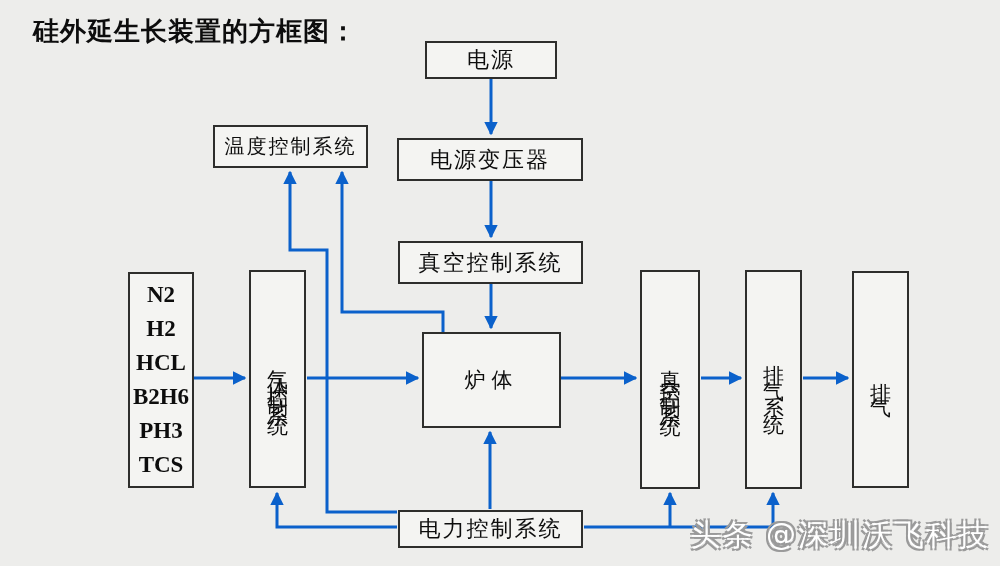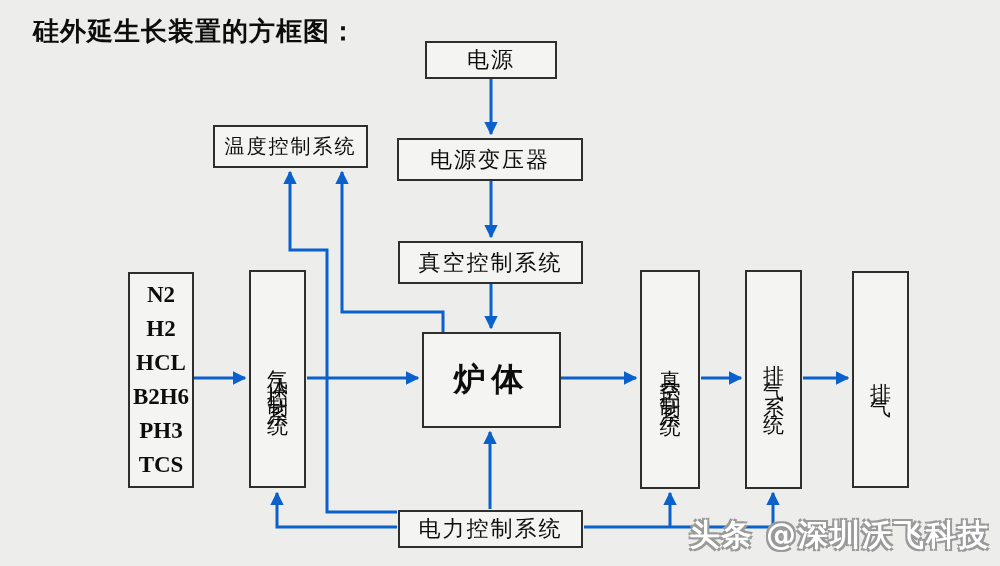--- a/index.html
+++ b/index.html
@@ -42,32 +42,32 @@
     letter-spacing:2px;
     white-space:nowrap;
   }
   .vbox{
     writing-mode:vertical-rl;
     text-orientation:upright;
     font-size:21px;
     letter-spacing:9px;
   }
   .vbox.short{letter-spacing:14px;}
-  .furnace{font-size:32px;letter-spacing:6px;font-weight:bold;}
+  .furnace{font-size:21px;letter-spacing:6px;}
   .gasbox{
     flex-direction:column;
     font-weight:700;
     font-size:23px;
     line-height:34px;
   }
   .watermark{
     position:absolute;
     right:10px;bottom:10px;
     font-family:"DejaVu Sans", sans-serif;
-    font-size:30px;font-weight:700;
+    font-size:30px;font-weight:400;
     letter-spacing:2px;
     color:var(--watermark,#ffffff);
     text-shadow:
       2px 2px 0 var(--watermark-shadow,#9a9a9a),
       -2px -2px 0 var(--watermark-shadow,#9a9a9a),
       2px -2px 0 var(--watermark-shadow,#9a9a9a),
       -2px 2px 0 var(--watermark-shadow,#9a9a9a);
     white-space:nowrap;
   }
 </style>

